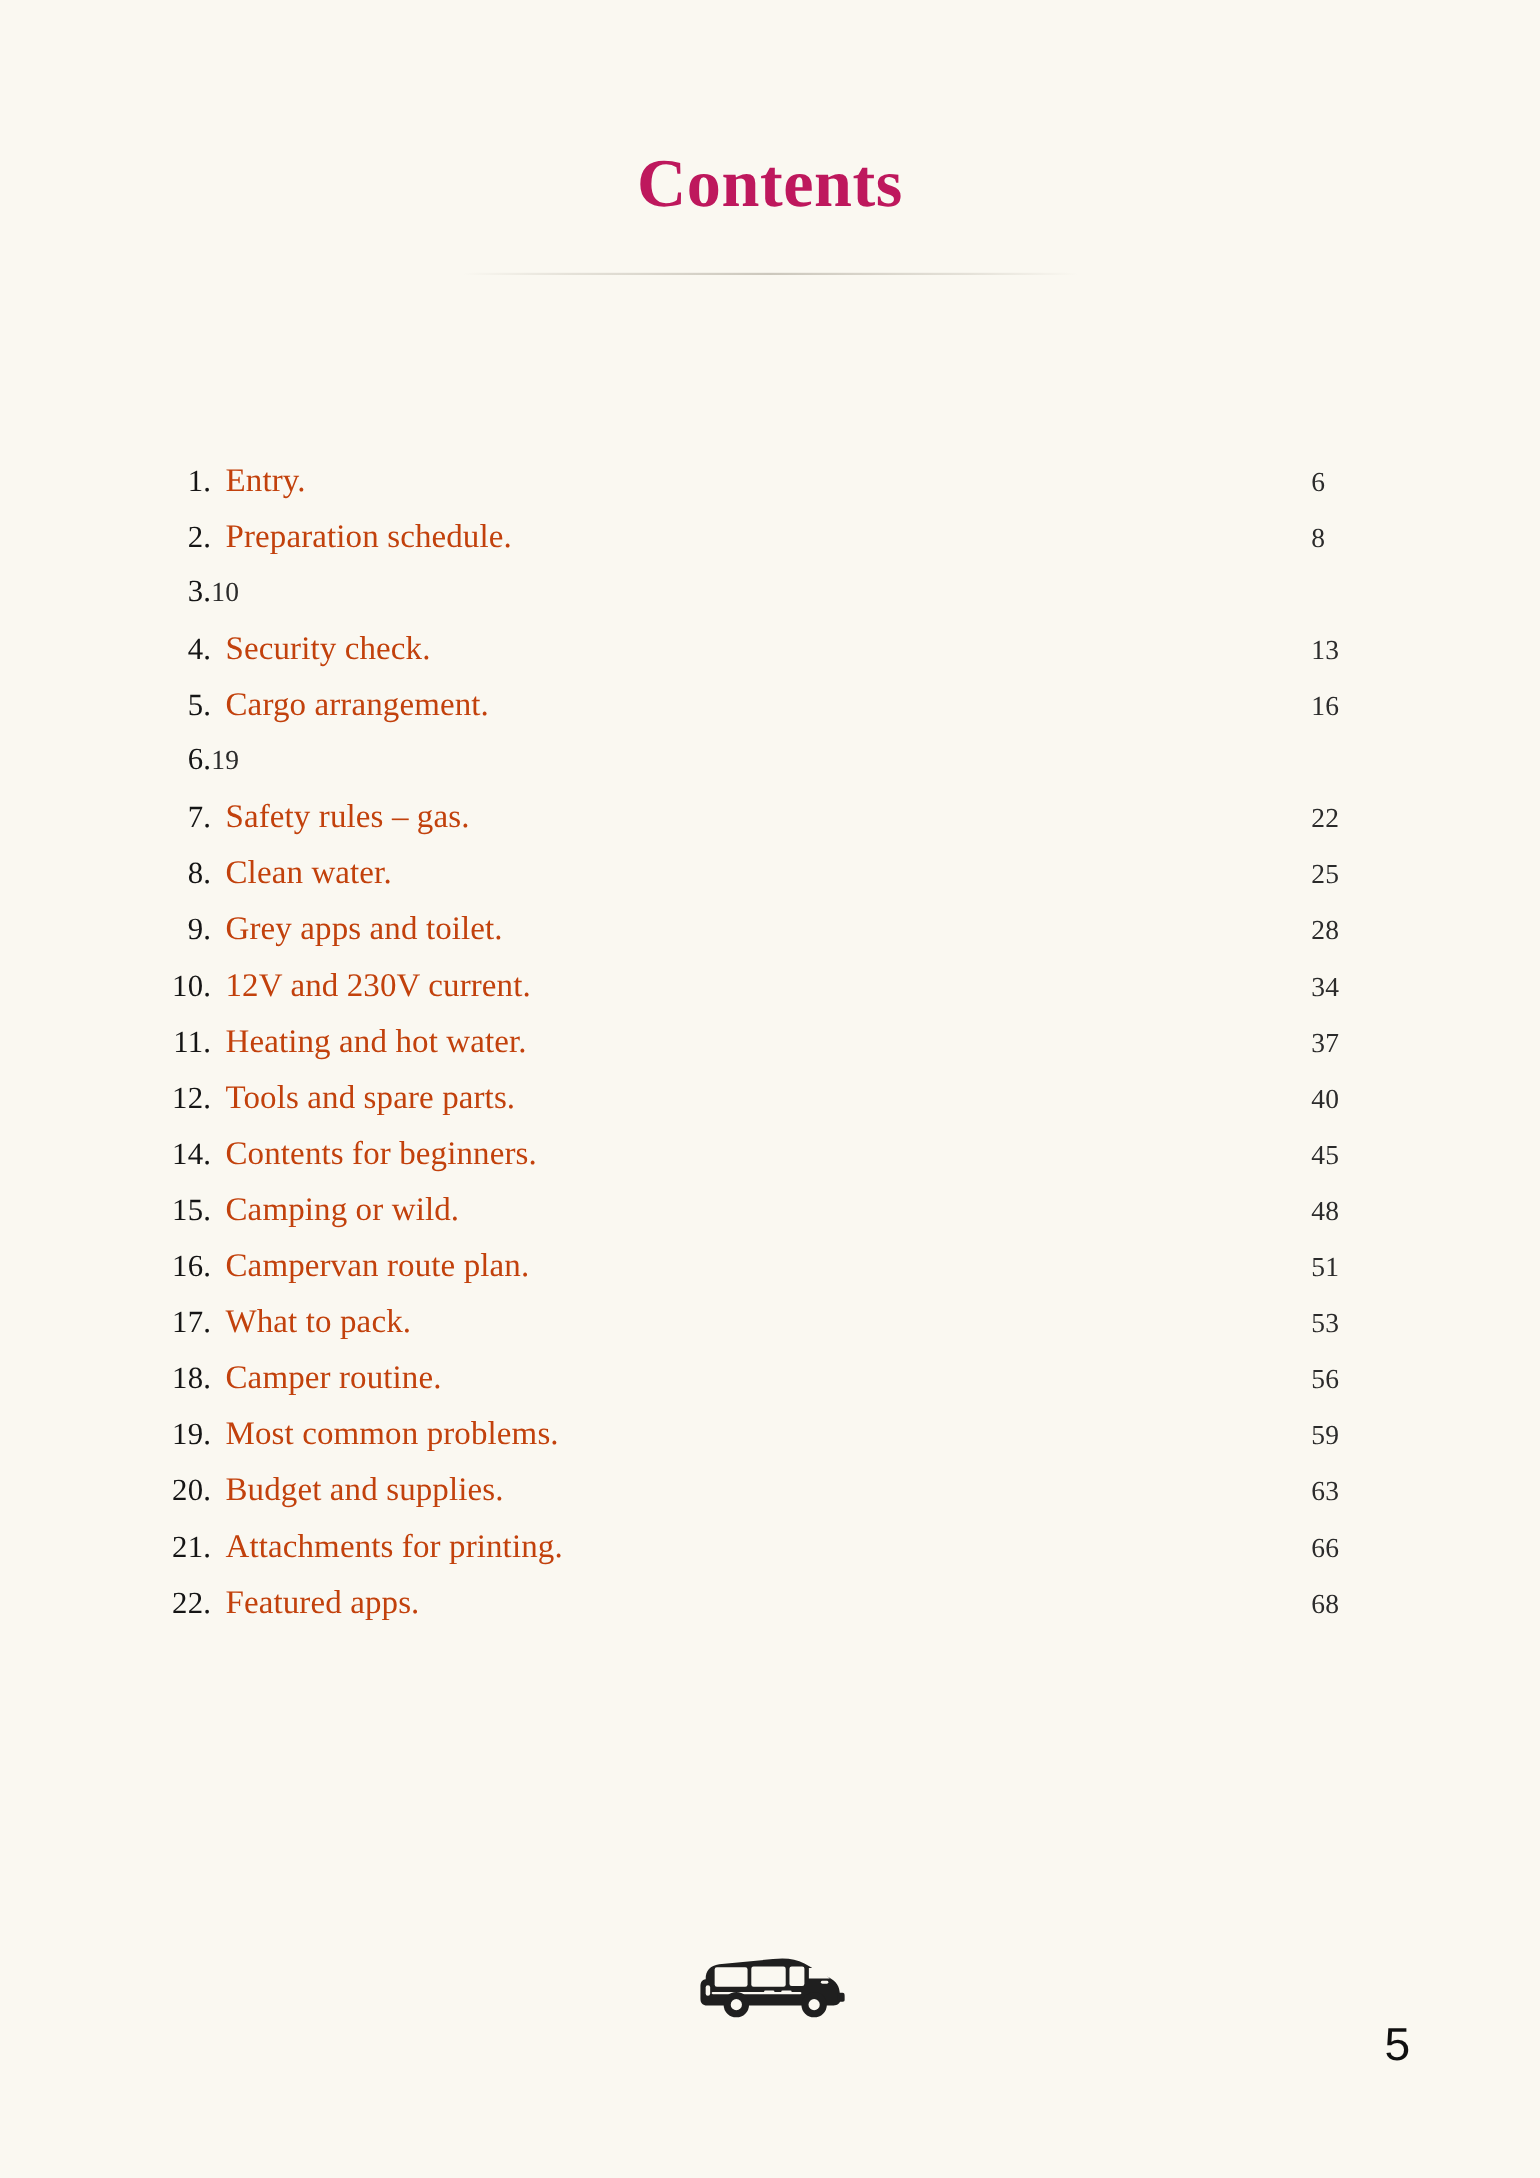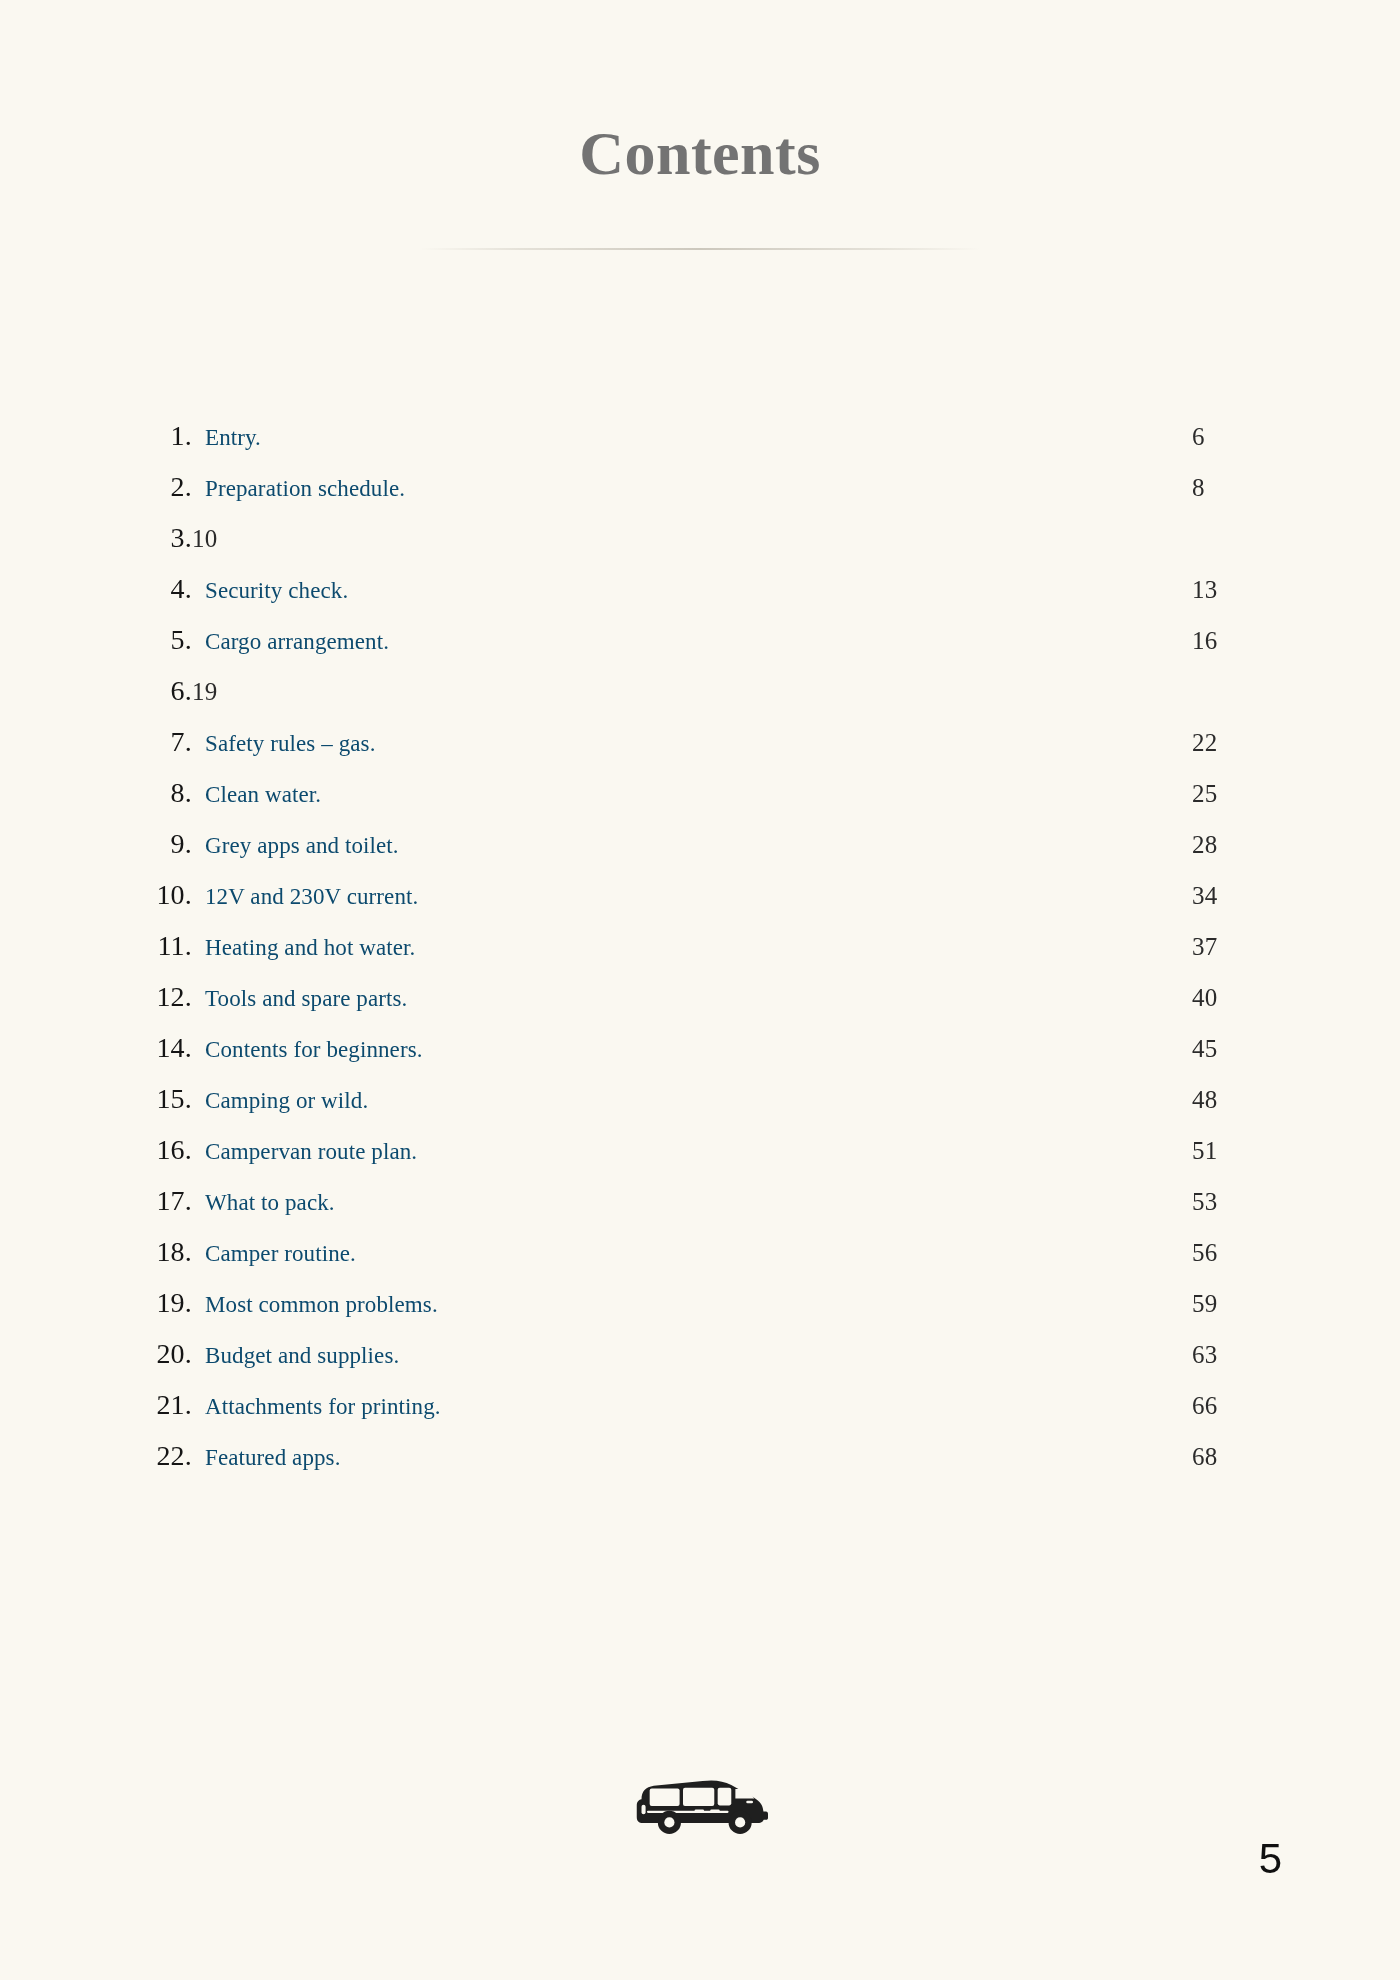--- a/index.html
+++ b/index.html
@@ -30,22 +30,22 @@
     left: 0;
     width: 1400px;
     text-align: center;
   }
   .page-title {
     font-family: "Liberation Serif", "DejaVu Serif", serif;
     font-weight: bold;
     font-size: 62px;
     letter-spacing: 0.5px;
     line-height: 1;
-    color: #737373;
-    margin: 0;
+    color: #be185d;
+    margin: 14px;
   }
 
   
   .divider {
     position: absolute;
     top: 248px;
     left: 420px;
     width: 560px;
     height: 2px;
     background: linear-gradient(to right,
@@ -73,23 +73,23 @@
     width: 54px;
     text-align: right;
     font-size: 28px;
     line-height: 1;
     color: #151515;
     letter-spacing: 0.2px;
   }
   .toc-label {
     flex: 1 1 auto;
     padding-left: 13px;
-    font-size: 23px;
-    line-height: 1;
-    color: #0c4a6e;
+    font-size: 30px;
+    line-height: 1;
+    color: #c2410c;
     letter-spacing: 0.1px;
     white-space: nowrap;
   }
   .toc-page {
     flex: 0 0 auto;
     width: 56px;
     text-align: left;
     font-size: 25px;
     line-height: 1;
     color: #2b2b2b;

